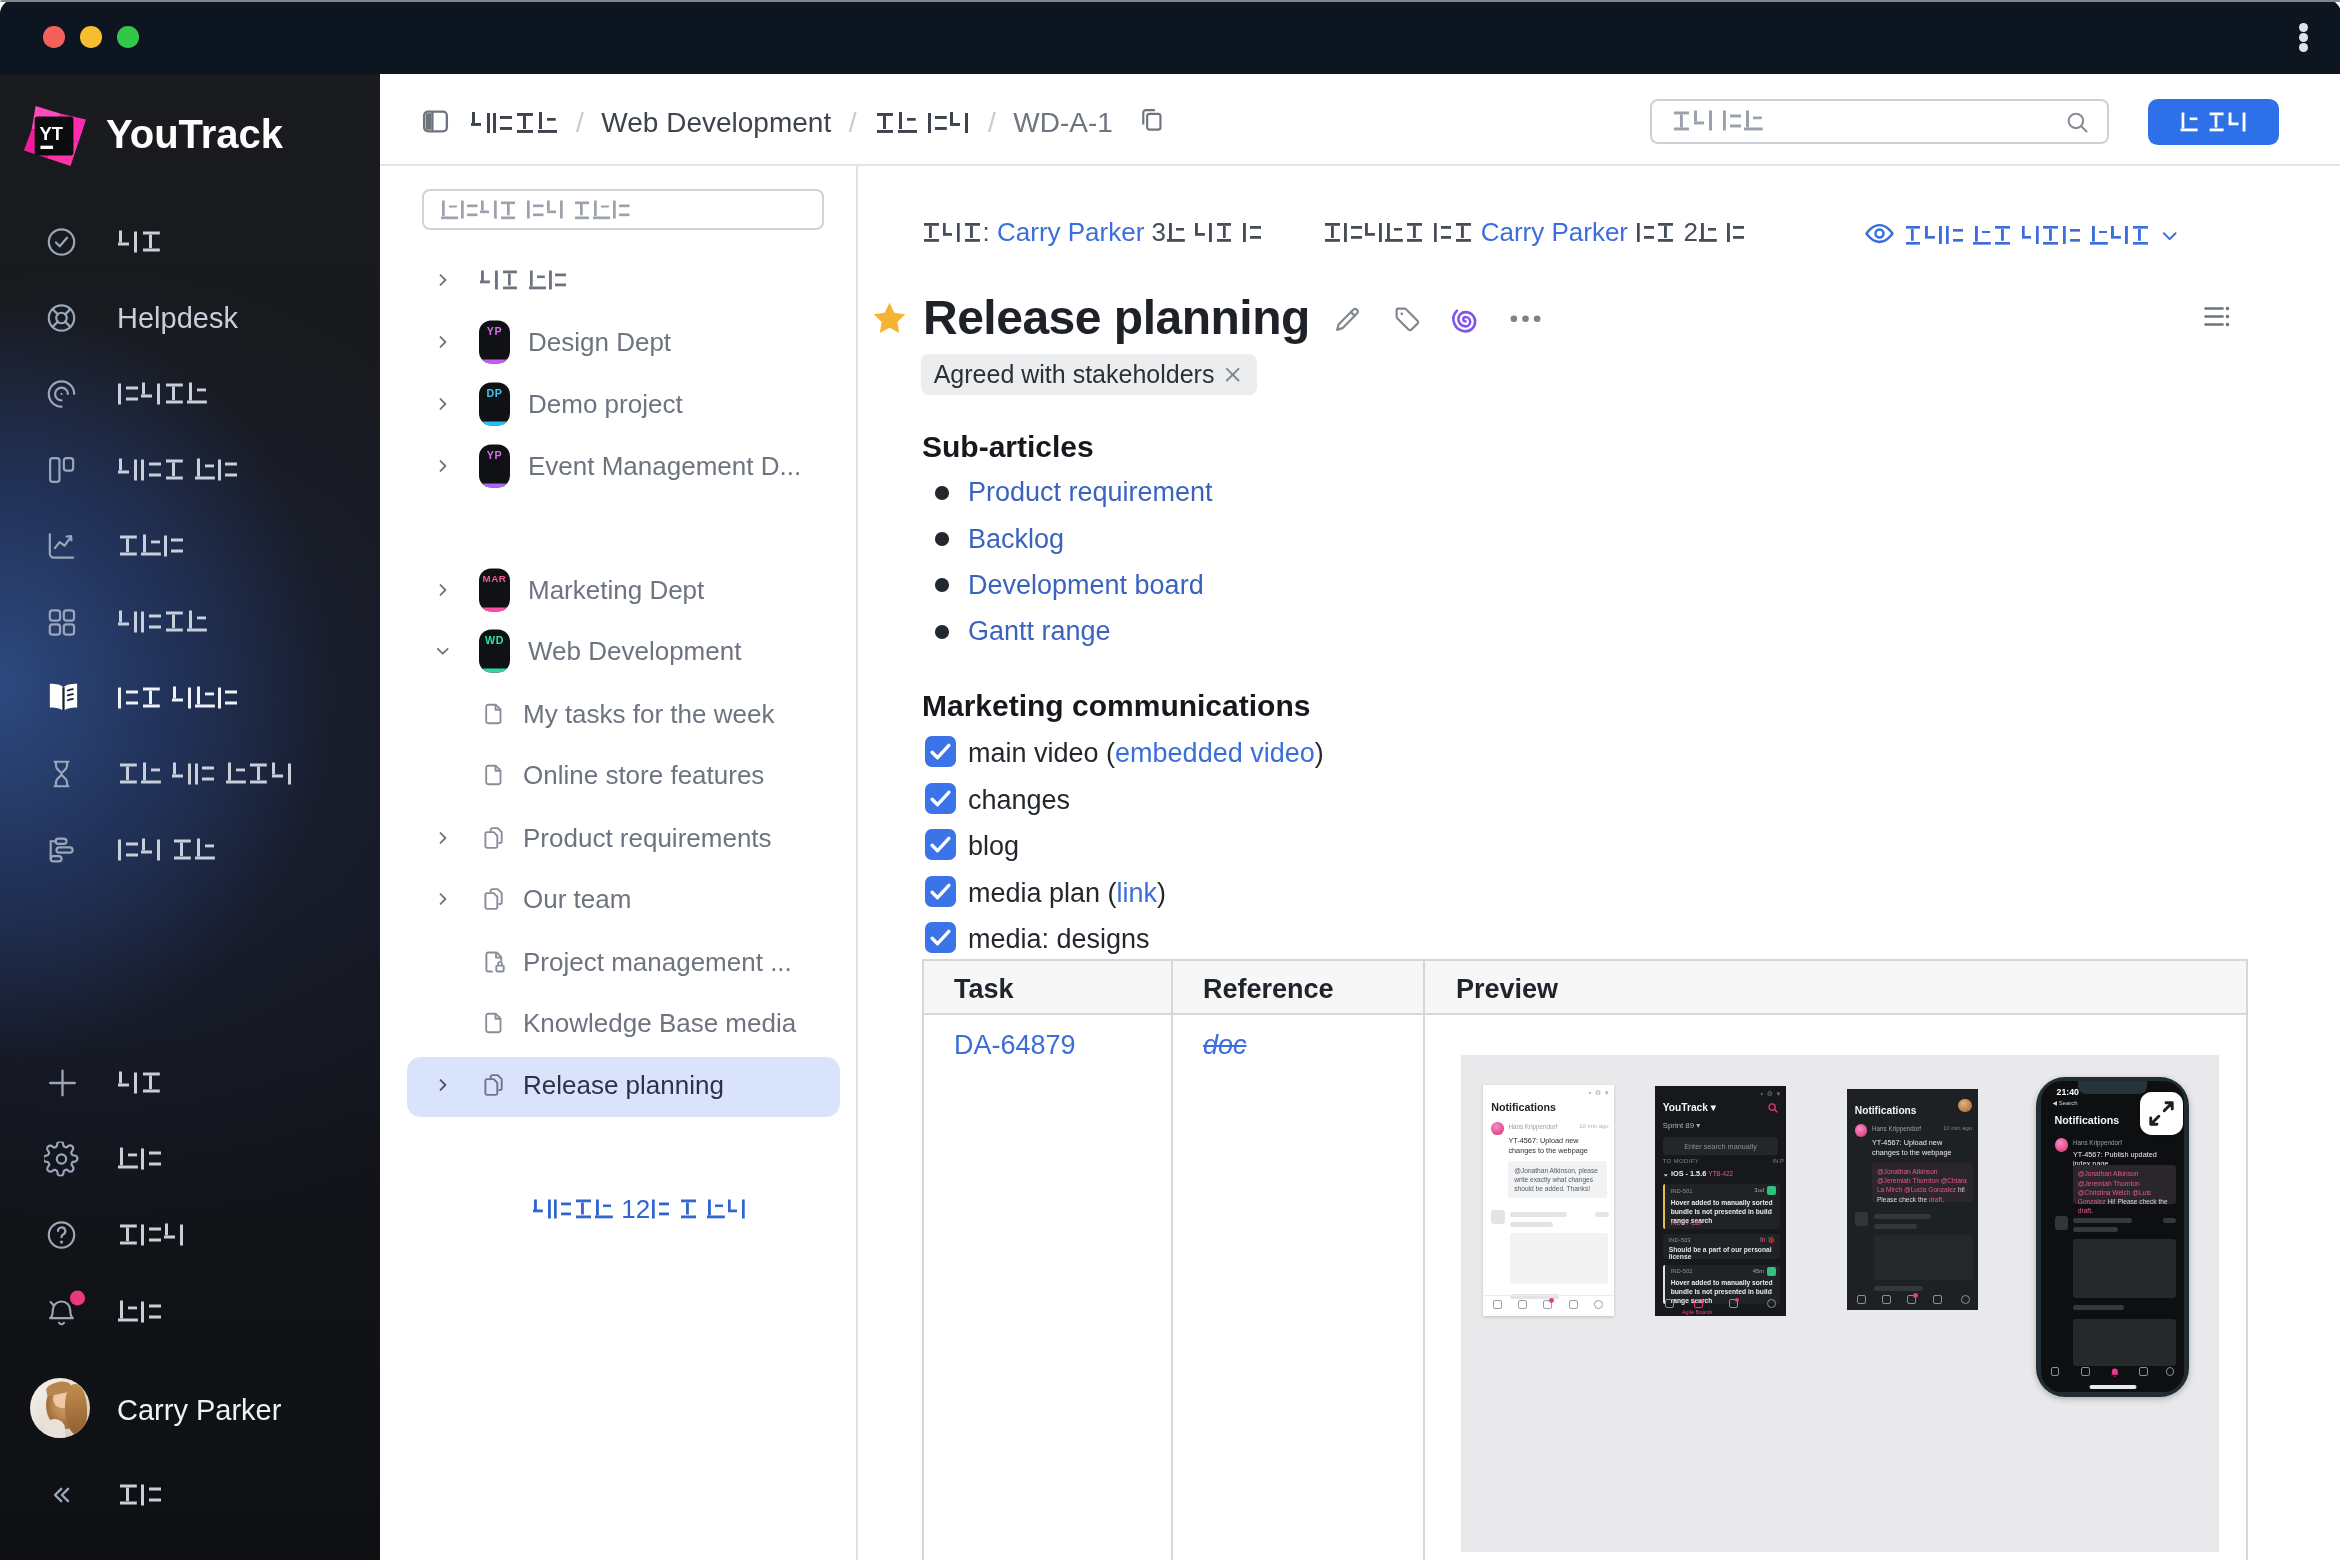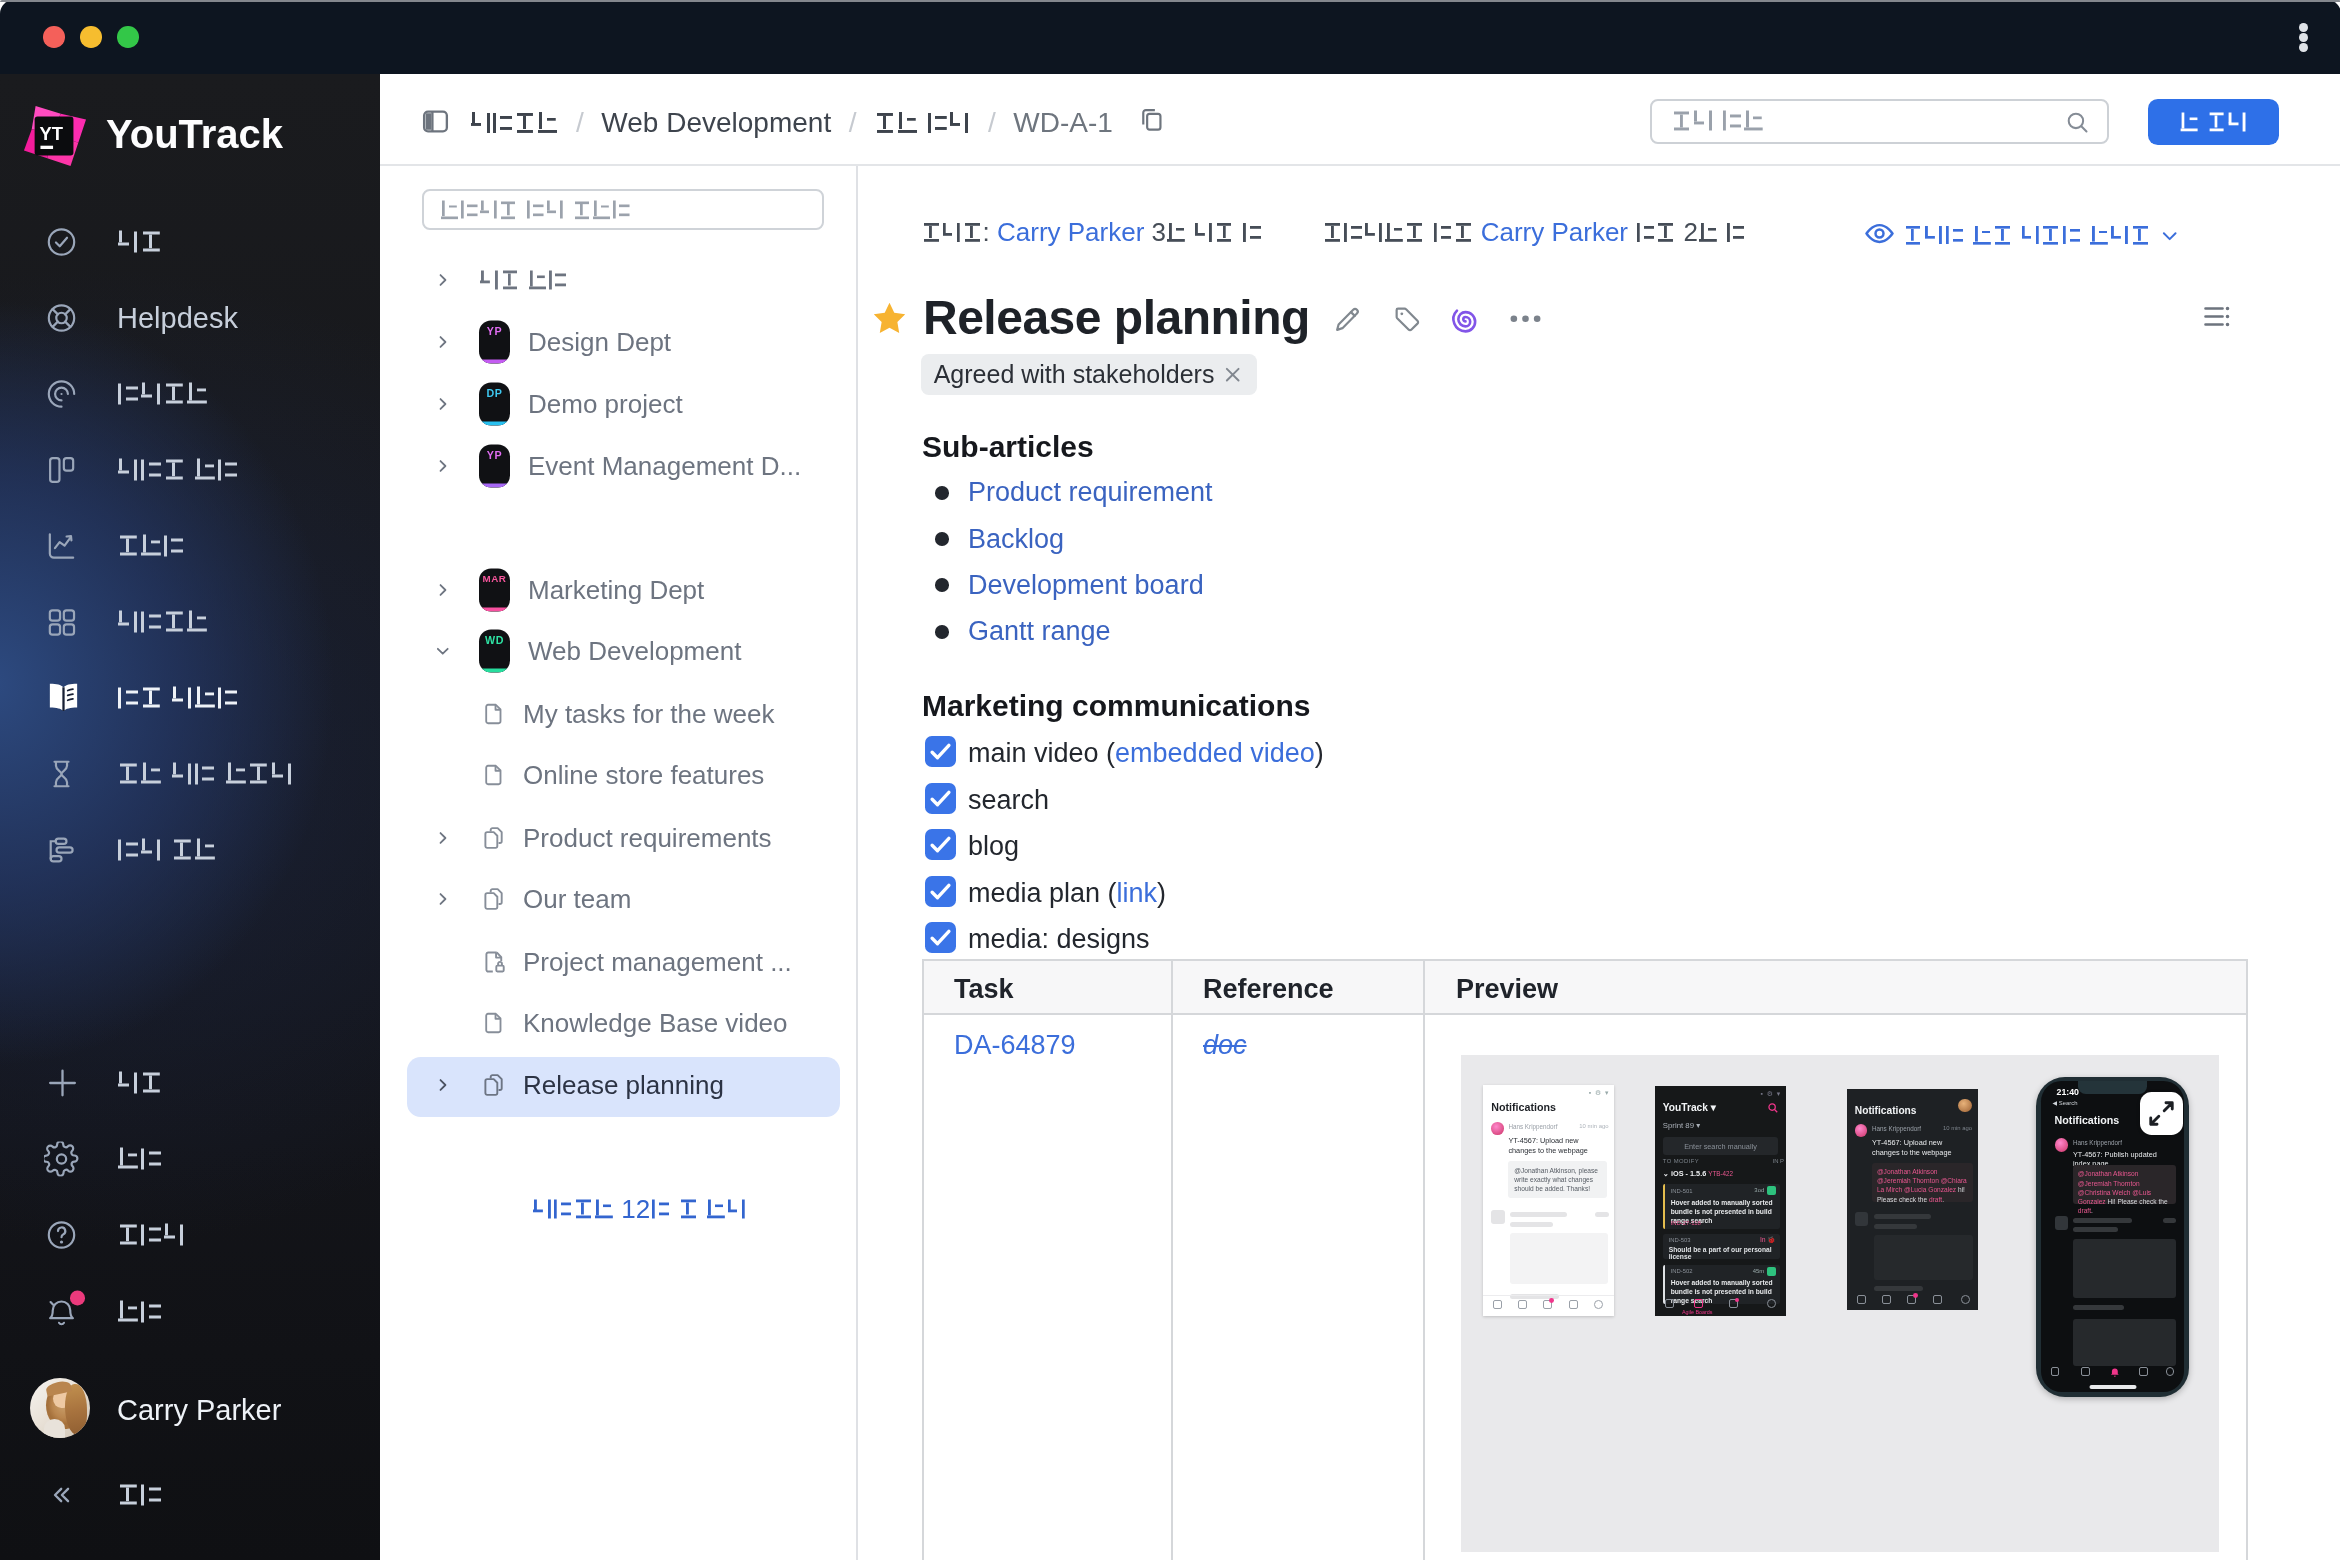--- a/index.html
+++ b/index.html
@@ -377,21 +377,21 @@
         </span>
         <span class="tx" style="left:143px">Project management ...</span>
       </div>
  <div class="trow" style="top:826px">
         <span class="dic">
           <svg width="26" height="26" viewBox="0 0 24 24" fill="none" stroke="currentColor" stroke-width="1.7" stroke-linejoin="round">
             <path d="M6.5 3.5h7.2L18 7.8v11a1.7 1.7 0 0 1-1.7 1.7H6.5a1.7 1.7 0 0 1-1.7-1.7V5.2a1.7 1.7 0 0 1 1.7-1.7z"></path>
             <path d="M13.4 3.7v4.4h4.4"></path>
           </svg>
         </span>
-        <span class="tx" style="left:143px">Knowledge Base video</span>
+        <span class="tx" style="left:143px">Knowledge Base media</span>
       </div>
  <div class="trow" style="top:888px;color:#2c3344">
         <span class="chev" style="color:#4c5362">
           <svg width="21.5" height="21.5" viewBox="0 0 24 24" fill="none" stroke="currentColor" stroke-width="2" stroke-linecap="round" stroke-linejoin="round">
             <path d="M9.5 6.5l5.5 5.5-5.5 5.5"></path>
           </svg>
         </span>
         <span class="dic" style="color:#6d7584">
           <svg width="27" height="27" viewBox="0 0 24 24" fill="none" stroke="currentColor" stroke-width="1.7" stroke-linejoin="round">
             <path d="M8.6 6.2V4.8a1.6 1.6 0 0 1 1.6-1.6h4.6l3.6 3.6v8a1.6 1.6 0 0 1-1.6 1.6h-1.2"></path>
@@ -453,21 +453,21 @@
       <svg width="31" height="31" viewBox="0 0 24 24" fill="none" stroke="#fff" stroke-width="2.6" stroke-linecap="round" stroke-linejoin="round">
         <path d="M5.5 12.6l4.2 4.2 8.8-9.6"></path>
       </svg>
     </div>
 <div class="a body28" style="left:968px;top:738px">main video (<span class="blue">embedded video</span>)</div>
 <div class="cb" style="top:783px">
       <svg width="31" height="31" viewBox="0 0 24 24" fill="none" stroke="#fff" stroke-width="2.6" stroke-linecap="round" stroke-linejoin="round">
         <path d="M5.5 12.6l4.2 4.2 8.8-9.6"></path>
       </svg>
     </div>
-<div class="a body28" style="left:968px;top:785px">search</div>
+<div class="a body28" style="left:968px;top:785px">changes</div>
 <div class="cb" style="top:829px">
       <svg width="31" height="31" viewBox="0 0 24 24" fill="none" stroke="#fff" stroke-width="2.6" stroke-linecap="round" stroke-linejoin="round">
         <path d="M5.5 12.6l4.2 4.2 8.8-9.6"></path>
       </svg>
     </div>
 <div class="a body28" style="left:968px;top:831px">blog</div>
 <div class="cb" style="top:876px">
       <svg width="31" height="31" viewBox="0 0 24 24" fill="none" stroke="#fff" stroke-width="2.6" stroke-linecap="round" stroke-linejoin="round">
         <path d="M5.5 12.6l4.2 4.2 8.8-9.6"></path>
       </svg>

